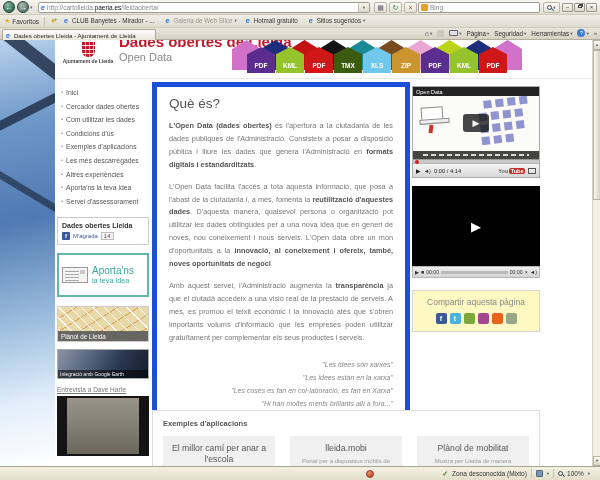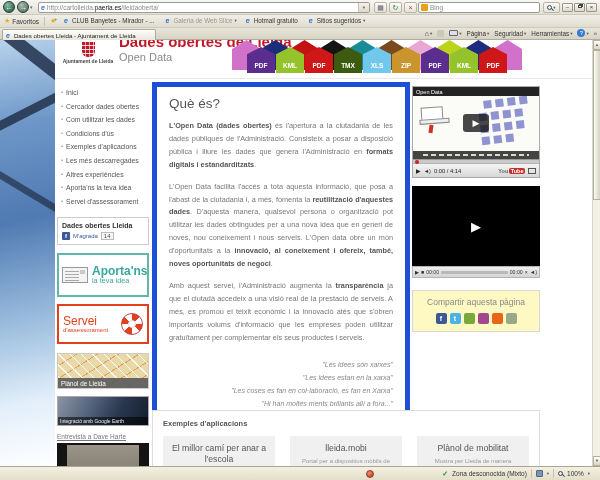--- a/index.html
+++ b/index.html
@@ -90,21 +90,21 @@
   .fb-t{font-size:7px;font-weight:bold;color:#333}
   .fb-row{display:flex;align-items:center;gap:3px;margin-top:3px}
   .fsq{width:8px;height:8px;background:#3b5998;color:#fff;font-size:6px;font-weight:bold;text-align:center;line-height:8px;border-radius:1px}
   .fb-like{font-size:6px;color:#3b5998}
   .fb-count{font-size:6px;color:#555;border:1px solid #bbb;background:#f5f5f5;padding:0 2px}
   .apbox{margin-top:8px;border:2px solid #5fb7ad;background:#fff;height:44px;display:flex;align-items:center;gap:4px;padding:3px}
   .env{width:26px;height:16px;border:1px solid #999;background:#f4f4f4;position:relative;flex:none}
   .env::after{content:"";position:absolute;left:2px;top:3px;width:14px;height:10px;
     background:repeating-linear-gradient(0deg,#aaa 0 1px,transparent 1px 3px)}
   .env::before{content:"";position:absolute;right:2px;top:2px;width:5px;height:4px;background:#c9c9c9}
-  .ap-1{font-size:12px;font-weight:bold;color:#3aa79b;line-height:10px}
+  .ap-1{font-size:10px;font-weight:normal;color:#3aa79b;line-height:10px}
   .ap-2{font-size:7.3px;color:#3aa79b}
   .svbox{margin-top:7px;border:2px solid #e2401c;background:#fff;height:40px;display:flex;align-items:center;justify-content:space-between;padding:3px 4px}
   .sv-1{font-size:12px;color:#e2401c;line-height:12px}
   .sv-2{font-size:6px;color:#e2401c}
   .buoy{width:22px;height:22px;border-radius:50%;flex:none;position:relative;border:1px solid #c44;
     background:conic-gradient(#e2401c 0 45deg,#fff 45deg 90deg,#e2401c 90deg 135deg,#fff 135deg 180deg,#e2401c 180deg 225deg,#fff 225deg 270deg,#e2401c 270deg 315deg,#fff 315deg)}
   .buoy::after{content:"";position:absolute;inset:6px;background:#fff;border:1px solid #ddd;border-radius:50%}
   .thumb{margin-top:9px;height:36px;position:relative;overflow:hidden;border:1px solid #ccc}
   .mapbg{position:absolute;inset:0;background:#ead9a8}
   .mapbg::after{content:"";position:absolute;inset:0;background:
@@ -394,27 +394,20 @@
             <span class="fb-count">14</span>
           </div>
         </div>
         <div class="apbox">
           <span class="env"></span>
           <span>
             <div class="ap-1">Aporta'ns</div>
             <div class="ap-2">la teva idea</div>
           </span>
         </div>
-        <div class="svbox">
-          <span>
-            <div class="sv-1">Servei</div>
-            <div class="sv-2">d'assessorament</div>
-          </span>
-          <span class="buoy"></span>
-        </div>
         <div class="thumb">
           <div class="mapbg"></div>
           <div class="capbar">Plànol de Lleida</div>
         </div>
         <div class="gethumb">
           <div class="getcap">Integració amb Google Earth</div>
         </div>
         <div class="entlink">Entrevista a Dave Harte</div>
         <div class="davethumb">
           <div class="daveinner"></div>

